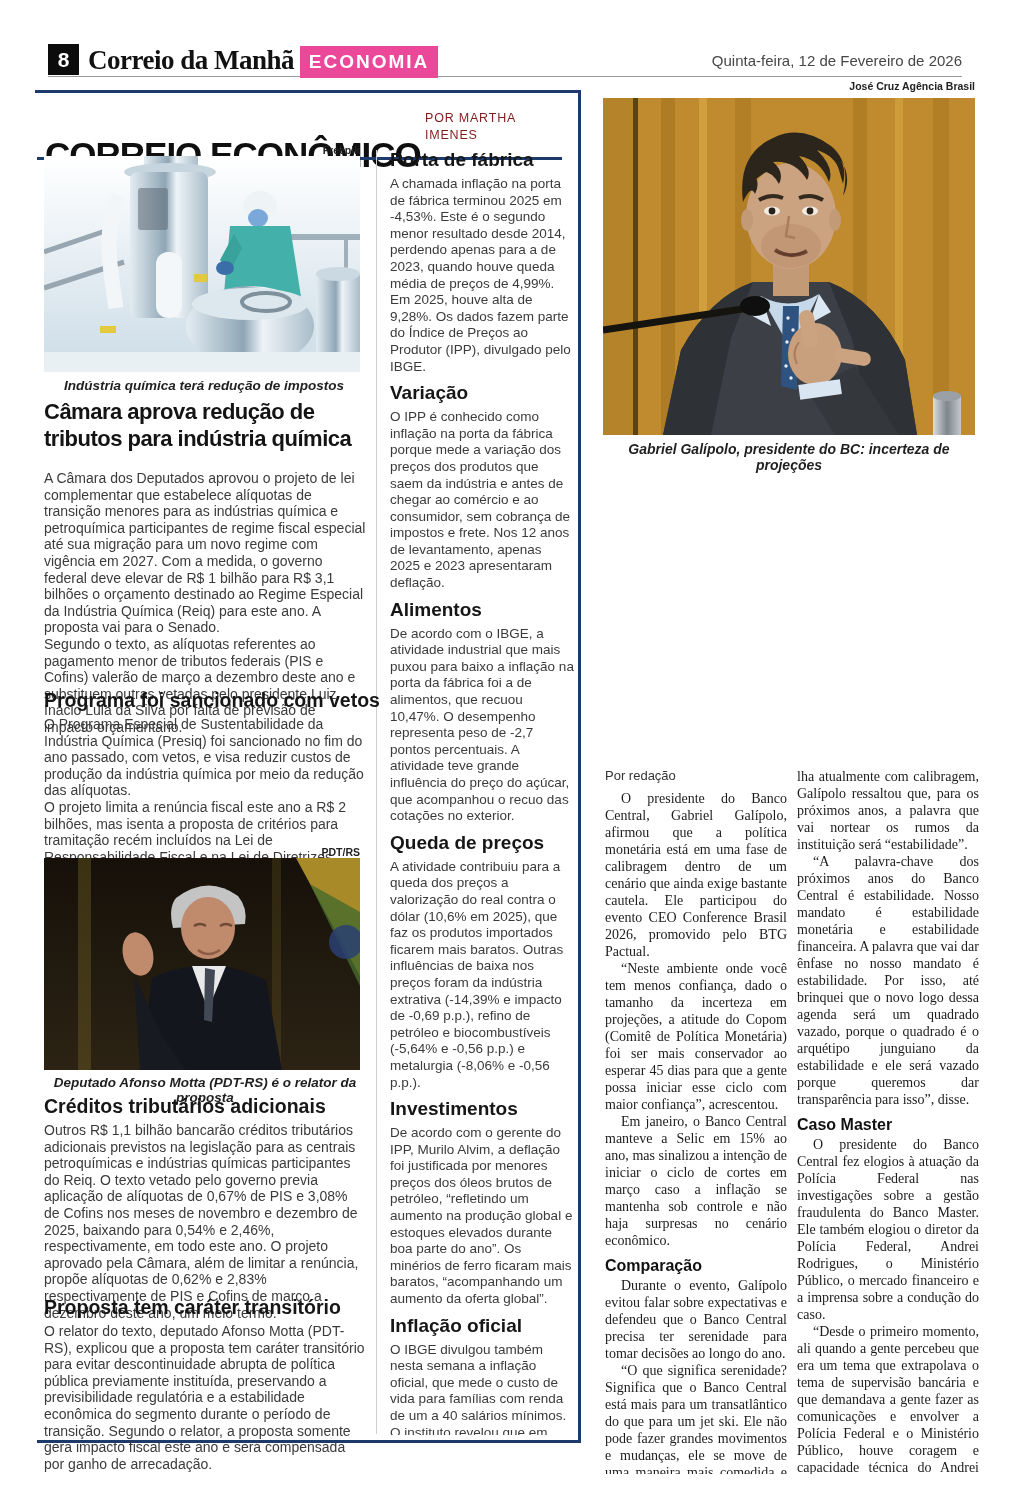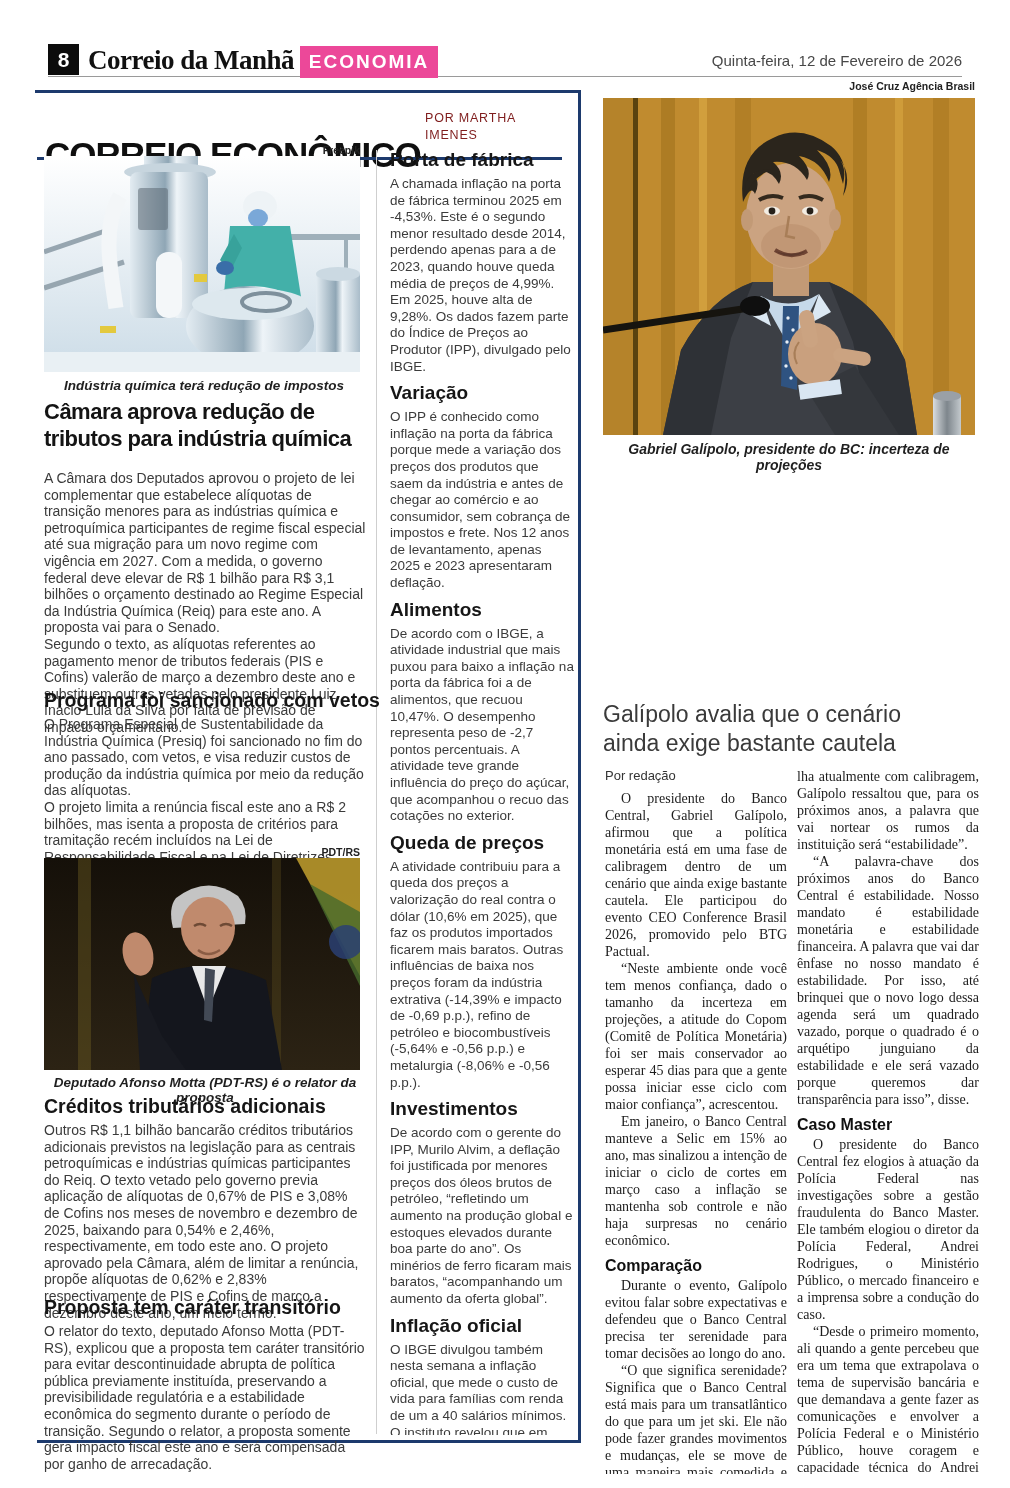--- a/index.html
+++ b/index.html
@@ -250,22 +250,20 @@
       <rect x="198" y="212" width="15" height="38" rx="7.5" fill="#cba381" transform="rotate(-10 205 231)"></rect>
       <rect x="230" y="252" width="38" height="14" rx="7" fill="#cba381" transform="rotate(9 249 259)"></rect>
       <path d="M196,244 q-8,10 -2,22" stroke="#a87e58" stroke-width="2" fill="none"></path>
       <rect x="196" y="284" width="42" height="15" fill="#d9e6f2" transform="rotate(-8 217 291)"></rect>
       <rect x="330" y="298" width="28" height="39" fill="url(#chrm)"></rect>
       <ellipse cx="344" cy="298" rx="14" ry="5" fill="#9aa0a6"></ellipse>
     </svg>
   </div>
 
   <div class="abs caption m-caption">Gabriel Galípolo, presidente do BC: incerteza de projeções</div>
-  <div class="abs m-deck">Galípolo avalia que o cenário
-ainda exige bastante cautela</div>
   <div class="abs m-byline">Por redação</div>
 
   <div class="abs serif-col col1" lang="pt-BR">
       <p>O presidente do Banco Central, Gabriel Galípolo, afirmou que a política monetária está em uma fase de calibragem dentro de um cenário que ainda exige bastante cautela. Ele participou do evento CEO Conference Brasil 2026, promovido pelo BTG Pactual.</p>
       <p>“Neste ambiente onde você tem menos confiança, dado o tamanho da incerteza em projeções, a atitude do Copom (Comitê de Política Monetária) foi ser mais conservador ao esperar 45 dias para que a gente possa iniciar esse ciclo com maior confiança”, acrescentou.</p>
       <p>Em janeiro, o Banco Central manteve a Selic em 15% ao ano, mas sinalizou a intenção de iniciar o ciclo de cortes em março caso a inflação se mantenha sob controle e não haja surpresas no cenário econômico.</p>
       <h3>Comparação</h3>
       <p>Durante o evento, Galípolo evitou falar sobre expectativas e defendeu que o Banco Central precisa ter serenidade para tomar decisões ao longo do ano.</p>
       <p>“O que significa serenidade? Significa que o Banco Central está mais para um transatlântico do que para um jet ski. Ele não pode fazer grandes movimentos e mudanças, ele se move de uma maneira mais comedida e segura”, argumentou.</p>
     </div>

